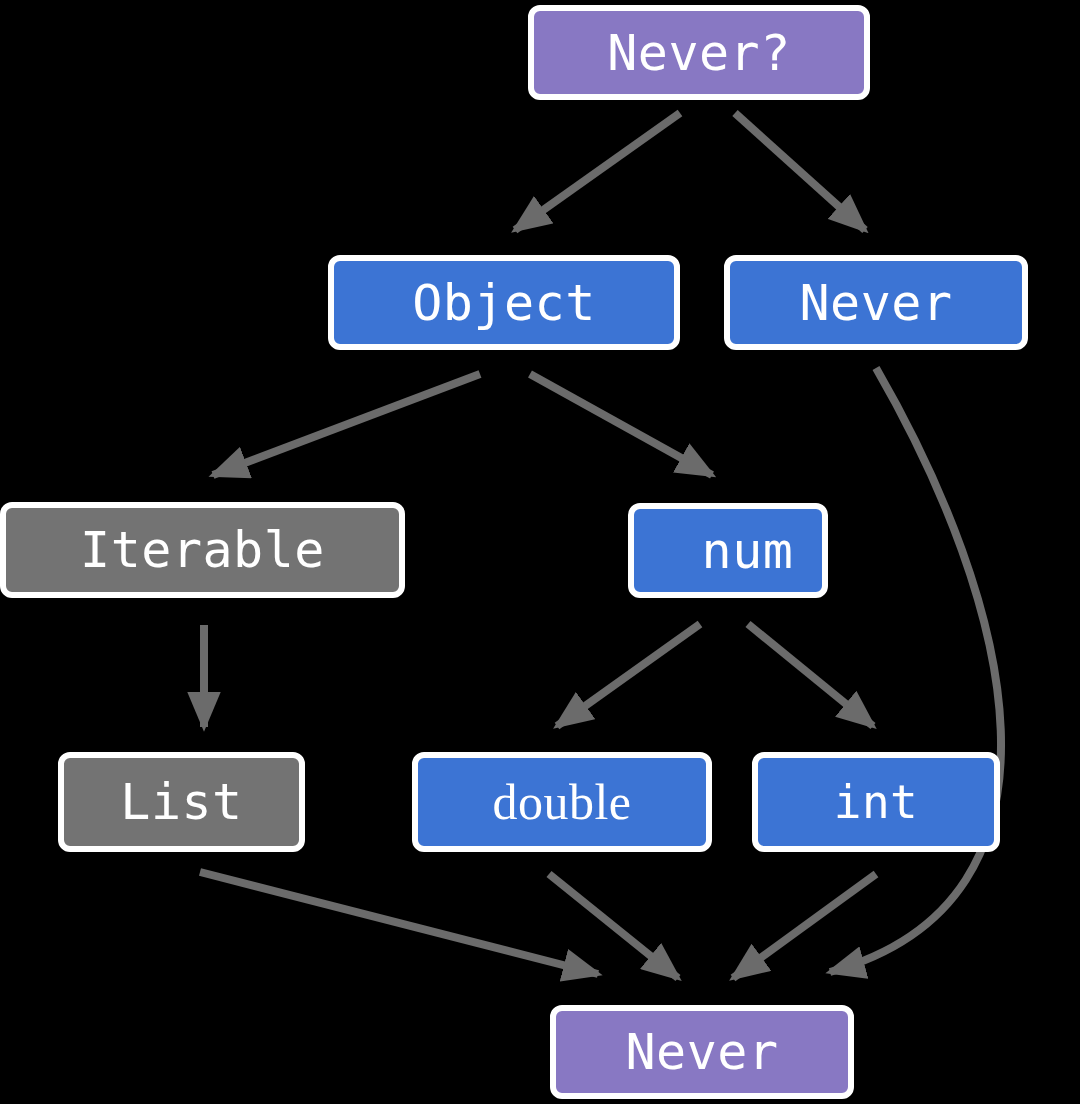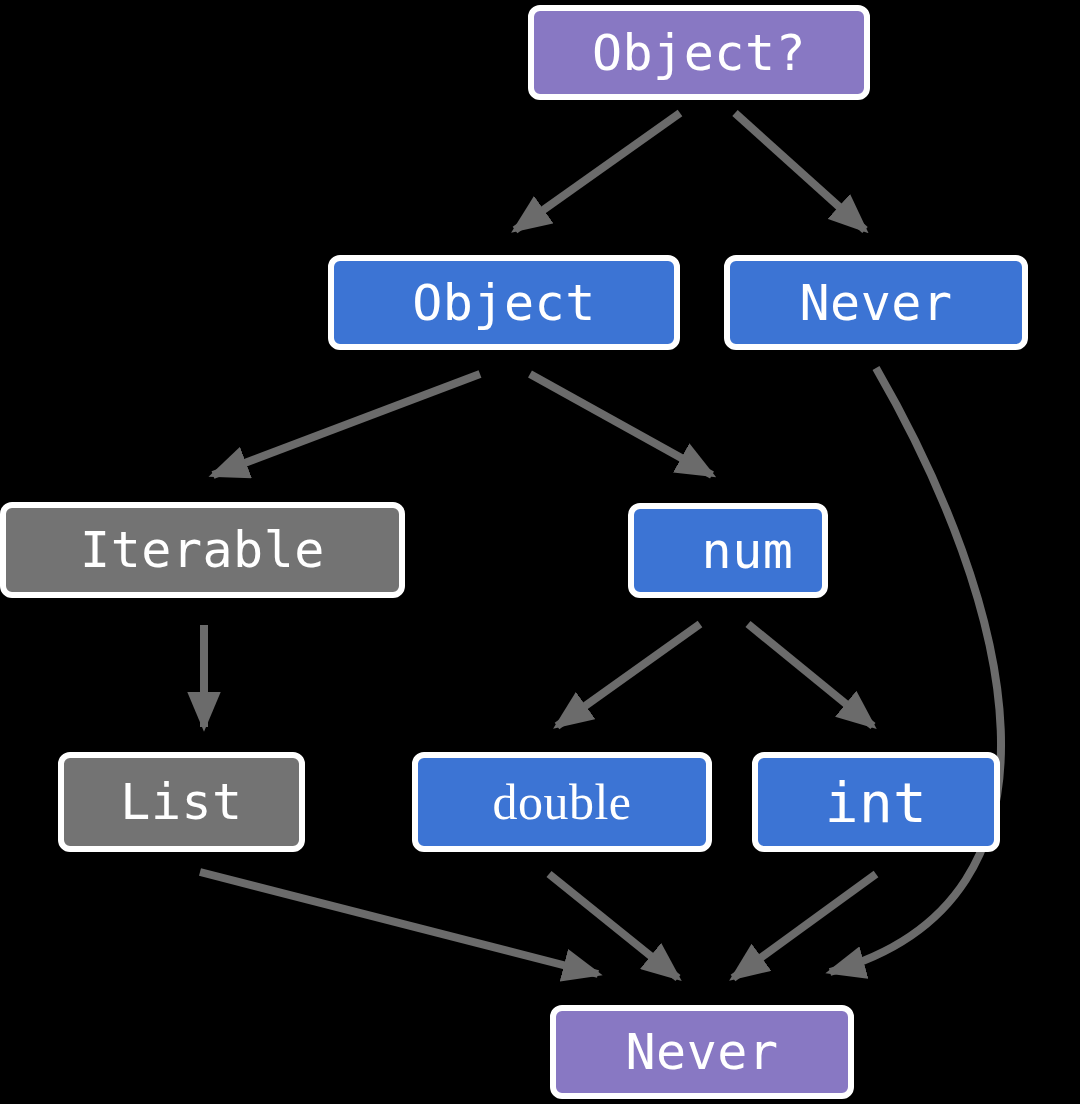--- a/index.html
+++ b/index.html
@@ -62,40 +62,40 @@
       <line x1="204" y1="625" x2="204" y2="727" stroke="#6b6b6b" stroke-width="8" stroke-linecap="butt" marker-end="url(#arrowhead)"></line>
       <line x1="700" y1="624" x2="557" y2="726" stroke="#6b6b6b" stroke-width="8" stroke-linecap="butt" marker-end="url(#arrowhead)"></line>
       <line x1="748" y1="624" x2="873" y2="726" stroke="#6b6b6b" stroke-width="8" stroke-linecap="butt" marker-end="url(#arrowhead)"></line>
       <line x1="200" y1="872" x2="598" y2="974" stroke="#6b6b6b" stroke-width="8" stroke-linecap="butt" marker-end="url(#arrowhead)"></line>
       <line x1="549" y1="874" x2="678" y2="978" stroke="#6b6b6b" stroke-width="8" stroke-linecap="butt" marker-end="url(#arrowhead)"></line>
       <line x1="876" y1="874" x2="733" y2="978" stroke="#6b6b6b" stroke-width="8" stroke-linecap="butt" marker-end="url(#arrowhead)"></line>
       <path d="M 876,368 C 1010,600 1090,900 830,972" fill="none" stroke="#6b6b6b" stroke-width="8" stroke-linecap="butt" marker-end="url(#arrowhead)"></path>
     </svg>
   <div id="node-layer">
       <div class="node" style="left: 528px; top: 5px; width: 342px; height: 95px; background: rgb(136, 120, 195); border-color: rgb(255, 255, 255); color: rgb(255, 255, 255); font-size: 50px;">
-        <span>Object?</span>
+        <span>Never?</span>
       </div>
       <div class="node" style="left: 328px; top: 255px; width: 352px; height: 95px; background: rgb(60, 116, 212); border-color: rgb(255, 255, 255); color: rgb(255, 255, 255); font-size: 50px;">
         <span>Object</span>
       </div>
       <div class="node" style="left: 724px; top: 255px; width: 304px; height: 95px; background: rgb(60, 116, 212); border-color: rgb(255, 255, 255); color: rgb(255, 255, 255); font-size: 50px;">
         <span>Never</span>
       </div>
       <div class="node" style="left: 0px; top: 502px; width: 405px; height: 96px; background: #737373; border-color: rgb(255, 255, 255); color: rgb(255, 255, 255); font-size: 50px;">
         <span>Iterable</span>
       </div>
       <div class="node" style="left: 628px; top: 503px; width: 200px; height: 95px; background: rgb(60, 116, 212); border-color: rgb(255, 255, 255); color: rgb(255, 255, 255); font-size: 50px; padding-left: 39px;">
         <span>num</span>
       </div>
       <div class="node" style="left: 58px; top: 752px; width: 247px; height: 100px; background: #737373; border-color: rgb(255, 255, 255); color: rgb(255, 255, 255); font-size: 50px;">
         <span>List</span>
       </div>
       <div class="node" style="left: 412px; top: 752px; width: 300px; height: 100px; background: rgb(60, 116, 212); border-color: rgb(255, 255, 255); color: rgb(255, 255, 255); font-size: 50px; font-family: Liberation Serif, serif;">
         <span>double</span>
       </div>
-      <div class="node" style="left: 752px; top: 752px; width: 248px; height: 100px; background: rgb(60, 116, 212); border-color: rgb(255, 255, 255); color: rgb(255, 255, 255); font-size: 56px;">
+      <div class="node" style="left: 752px; top: 752px; width: 248px; height: 100px; background: rgb(60, 116, 212); border-color: rgb(255, 255, 255); color: rgb(255, 255, 255); font-size: 46px;">
         <span>int</span>
       </div>
       <div class="node" style="left: 550px; top: 1005px; width: 304px; height: 94px; background: rgb(136, 120, 195); border-color: rgb(255, 255, 255); color: rgb(255, 255, 255); font-size: 50px; text-align: right;">
         <span>Never</span>
       </div>
     </div>
 </div>
 
 </body></html>

